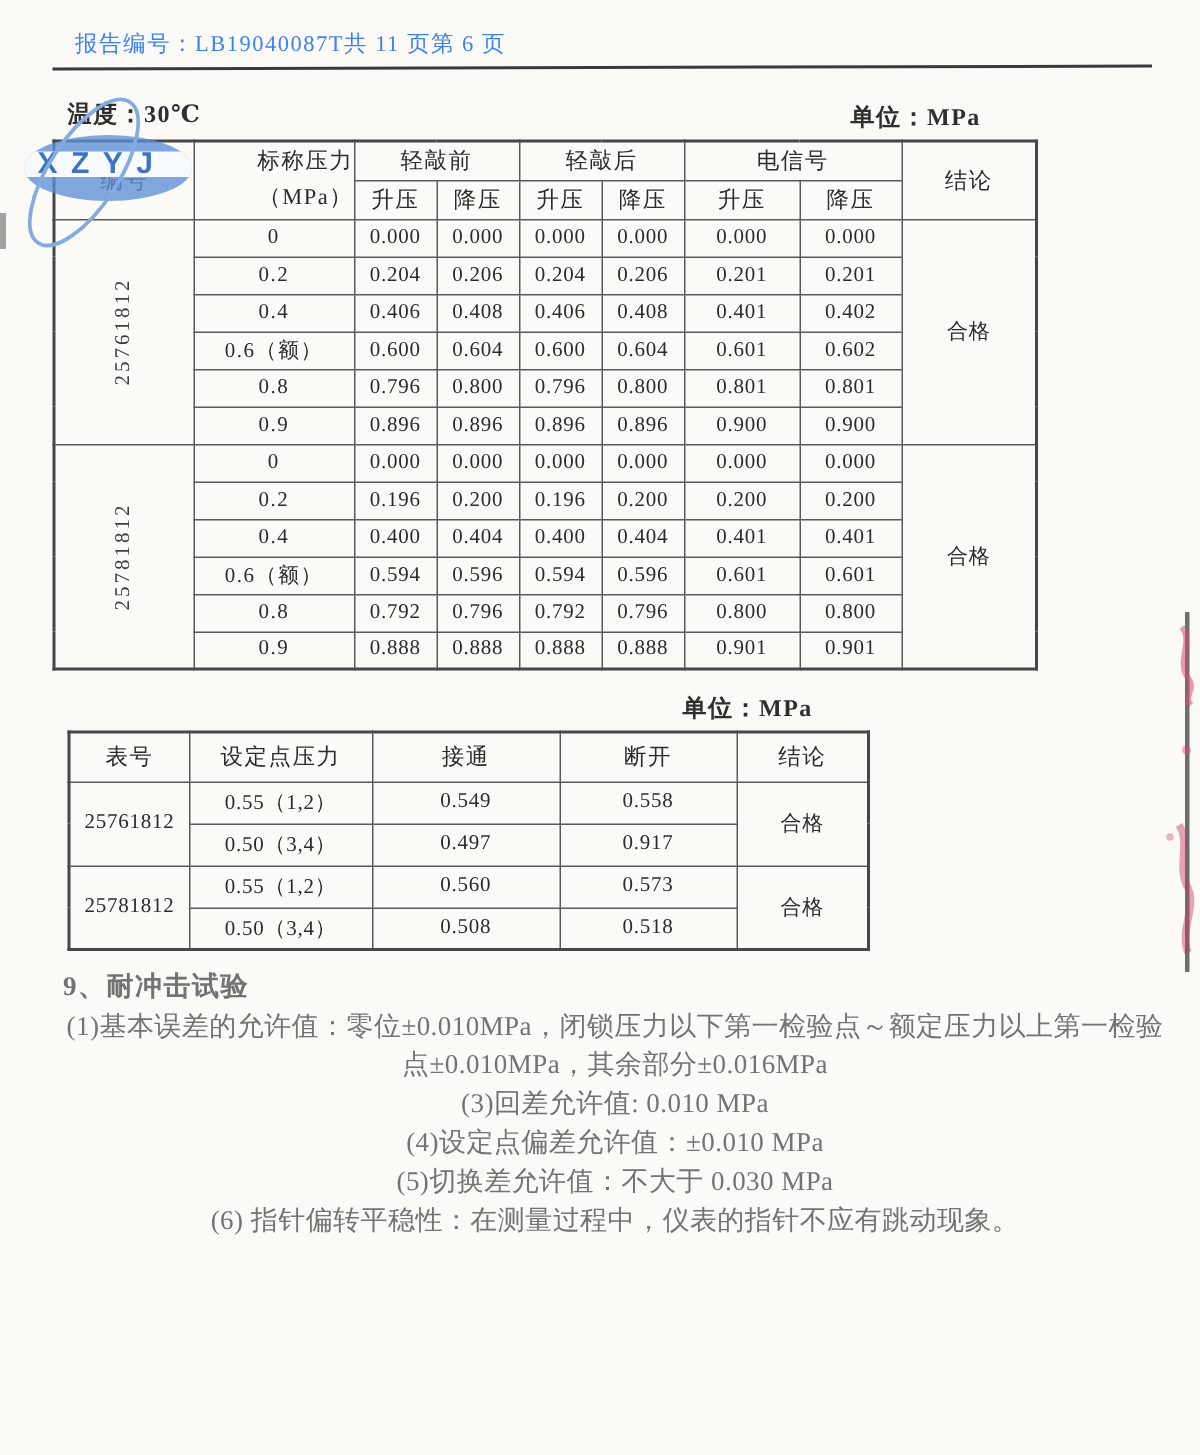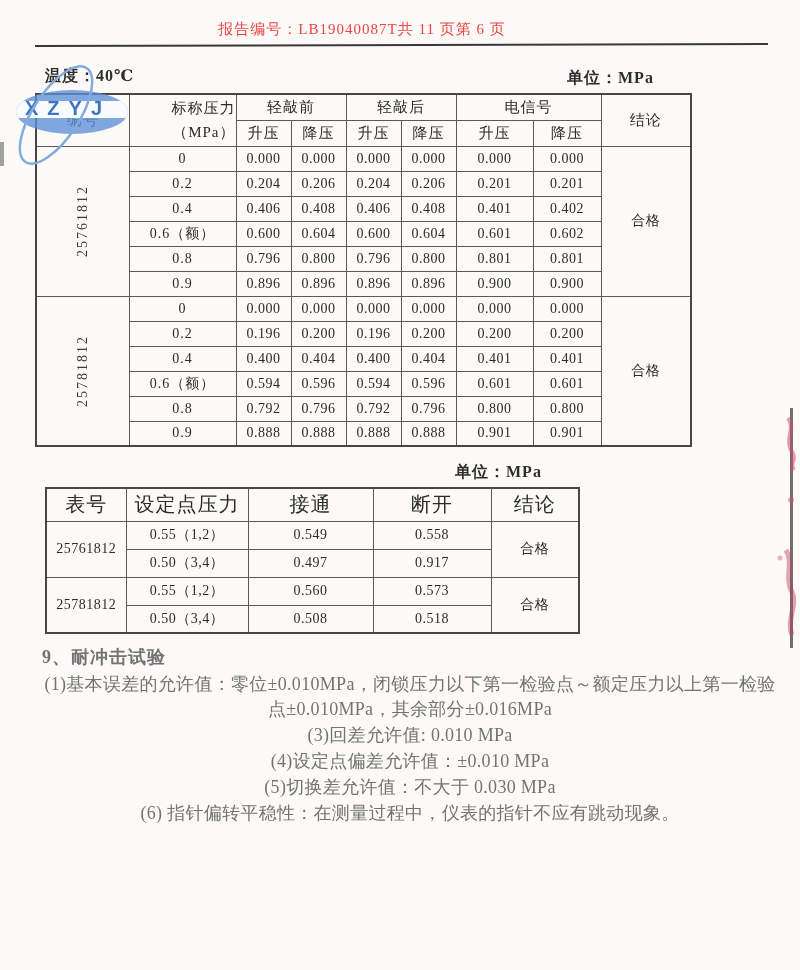--- a/index.html
+++ b/index.html
@@ -8,22 +8,22 @@
     position:relative;
     background:#fbfaf7;
     font-family:"Liberation Serif","DejaVu Serif",serif;
     color:#2b2b2b;
     overflow:hidden;
   }
   .page { position:absolute; inset:0; }
 
   
   .topbar { position:absolute; left:50px; top:20px; right:126px;
-            display:flex; justify-content:center; align-items:baseline;
-            font-size:15px; letter-spacing:1px; color:#ef4444; }
+            display:flex; justify-content:flex-start; align-items:baseline;
+            font-size:15px; letter-spacing:1px; color:#3b82f6; }
   .rule { position:absolute; left:35px; top:44px; width:733px; height:2px;
           background:#3a3a3a; transform:rotate(-0.15deg); }
 
   
   .temp-line { position:absolute; left:45px; top:66px; font-size:16px; font-weight:600;
                letter-spacing:1px; color:#2e2e2e; }
   .unit-line1 { position:absolute; left:567px; top:68px; font-size:16px; font-weight:600;
                 letter-spacing:1px; color:#2e2e2e; }
   .unit-line2 { position:absolute; left:455px; top:462px; font-size:16px; font-weight:600;
                 letter-spacing:1px; color:#2e2e2e; }
@@ -41,21 +41,21 @@
   .t1 .nom { letter-spacing:1px; }
   .nominal-head div { line-height:24px;text-align:right; }
   .meter-cell { position:relative; }
   .vert { position:absolute; left:50%; top:50%;
           transform:translate(-50%,-50%) rotate(-90deg);
           font-size:14px; letter-spacing:2px; white-space:nowrap; color:#3c3c3c; }
   .res-cell { font-size:16px; letter-spacing:2px; }
 
   .t2 thead tr { height:33px; }
   .t2 tbody tr { height:28px; }
-  .t2 th { font-size:20px; letter-spacing:1px; }
+  .t2 th { font-size:15px; letter-spacing:1px; }
   .t2 td { font-size:14px; letter-spacing:0.5px;margin-top:20px; }
   .t2 .meter-h { font-size:14px; letter-spacing:0.5px; }
 
   
   .notes { position:absolute; left:42px; top:645px; width:736px;
            font-size:18px; line-height:25px; color:#737373; }
   .notes-title { font-weight:600; letter-spacing:1px; margin-bottom:2px; }
   .note { white-space:normal; letter-spacing:0.3px; margin-bottom:1px;text-align:center; }
 
   
@@ -75,21 +75,21 @@
 
   <div class="topbar">
     <div>
       <span>报告编号：</span><span>LB19040087T</span>
     </div>
     <div>共 11 页第 6 页</div>
   </div>
   <div class="rule"></div>
 
   <div class="temp-line">
-    <span>温度：</span><span>40℃</span>
+    <span>温度：</span><span>30℃</span>
   </div>
   <div class="unit-line1">
     <span>单位：</span><span>MPa</span>
   </div>
 
   <table class="t1">
     <colgroup>
       <col style="width:93px">
         <col style="width:107px">
         <col style="width:55px">

